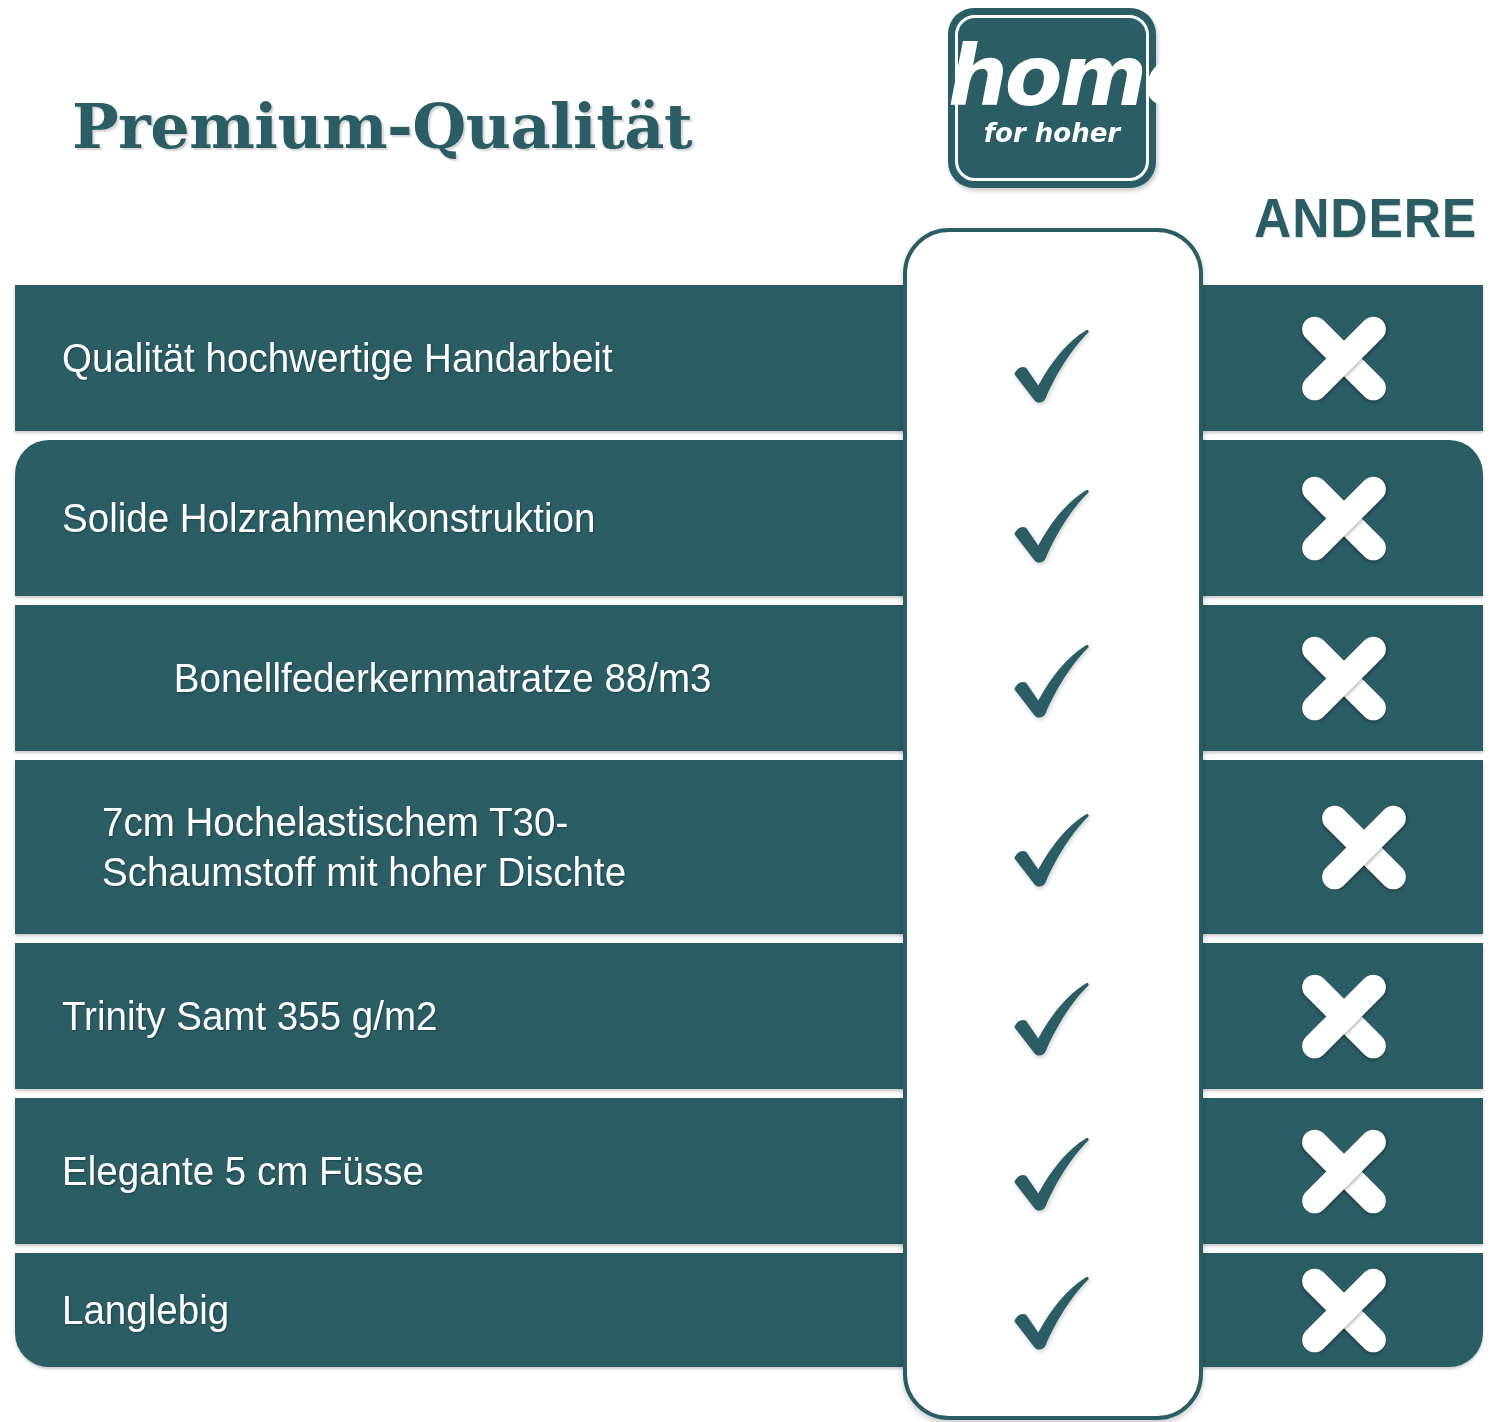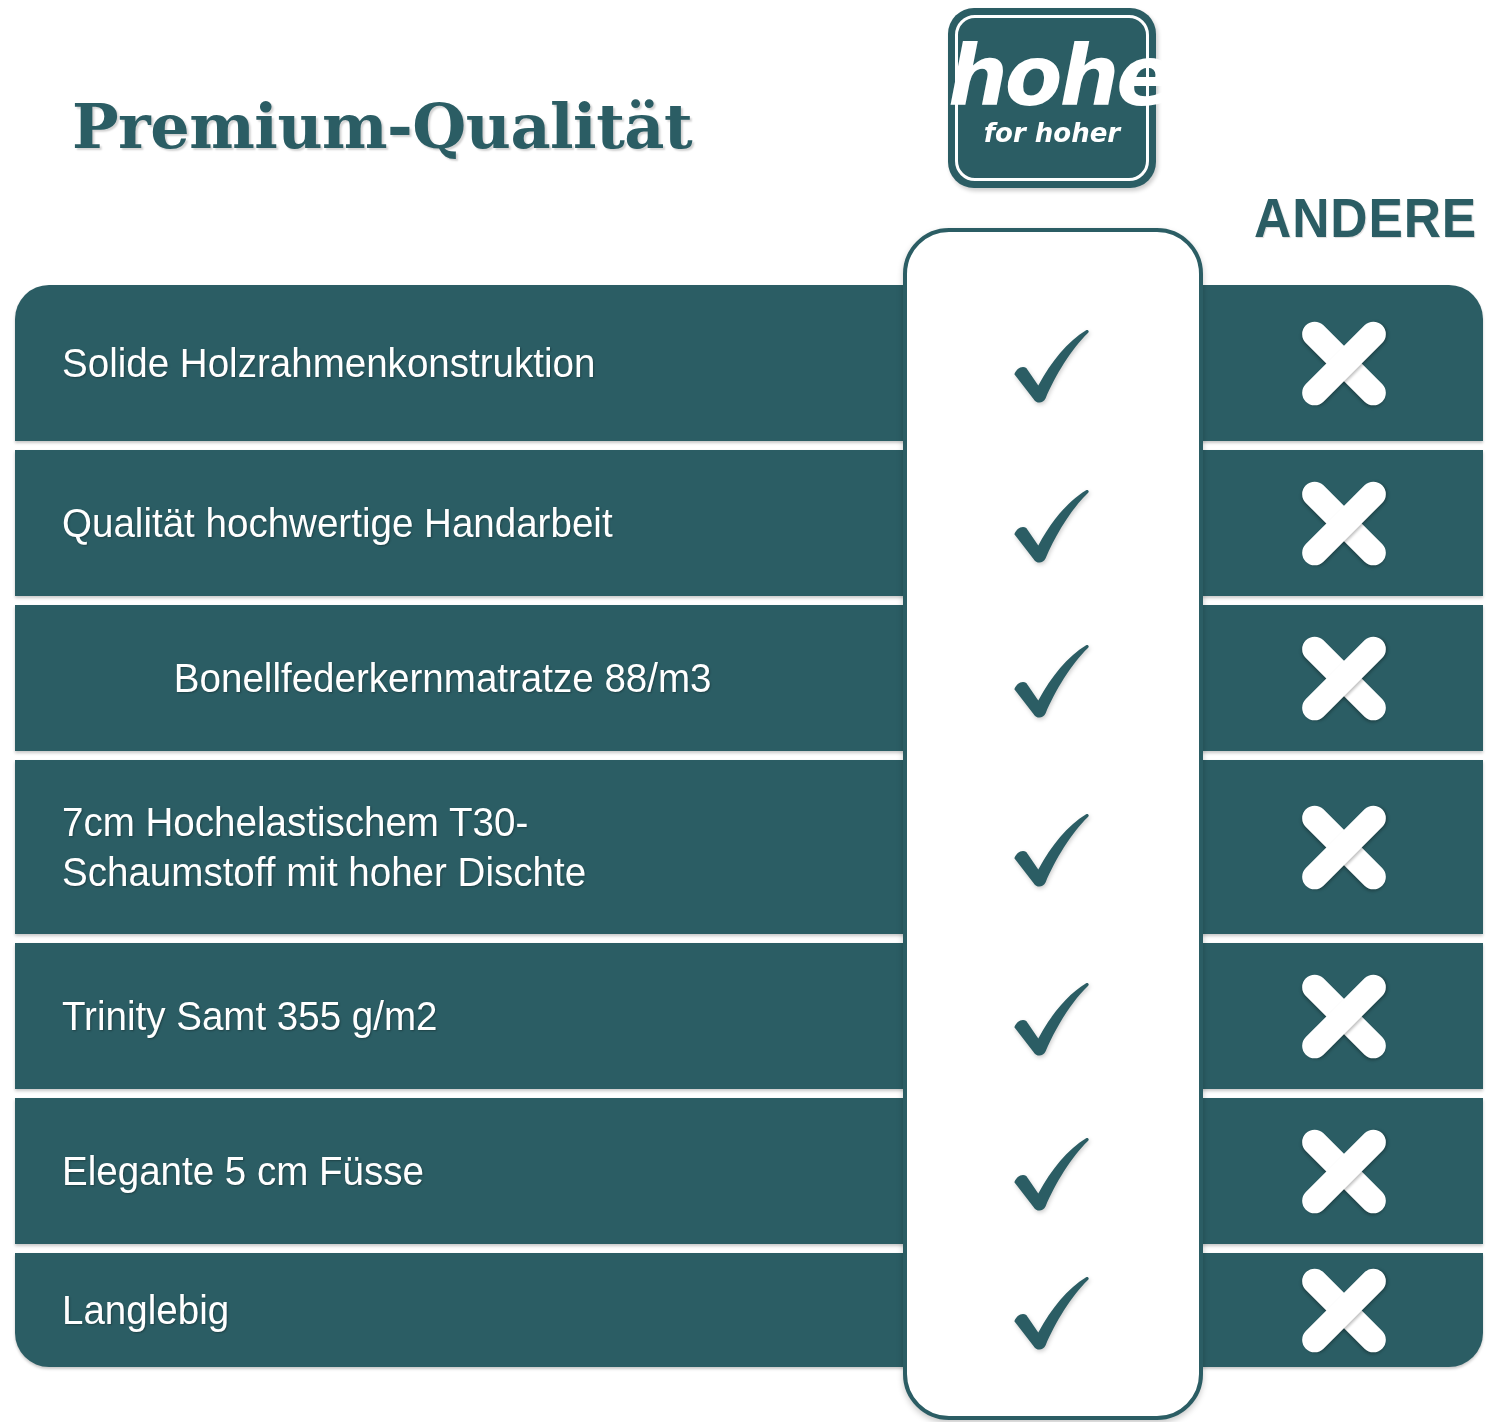--- a/index.html
+++ b/index.html
@@ -210,58 +210,58 @@
     filter: drop-shadow(1px 2px 2px rgba(0,0,0,0.20));
   }
 </style>
 </head>
 <body>
 
 <div class="page-title">Premium-Qualität</div>
 
 <div class="brand-logo">
   <div class="brand-logo-inner"></div>
-  <div class="brand-best">hoher</div>
+  <div class="brand-best">home</div>
   <div class="brand-forhome">for hoher</div>
 </div>
 
 <div class="others-title">ANDERE</div>
 
 <div class="compare-table" id="compare-table">
+    <div class="feature-row" style="height: 146px;">
+      <div class="row-label"><span>Qualität hochwertige Handarbeit</span></div>
+      <div class="row-mid"></div>
+      <div class="row-cross">
+        <div class="x-mark">
+          <i></i>
+          <i></i>
+        </div>
+      </div>
+    </div>
     <div class="feature-row first" style="height: 156px;">
       <div class="row-label"><span>Solide Holzrahmenkonstruktion</span></div>
       <div class="row-mid"></div>
       <div class="row-cross">
         <div class="x-mark">
           <i></i>
           <i></i>
         </div>
       </div>
     </div>
-    <div class="feature-row" style="height: 146px;">
-      <div class="row-label"><span>Qualität hochwertige Handarbeit</span></div>
-      <div class="row-mid"></div>
-      <div class="row-cross">
-        <div class="x-mark">
-          <i></i>
-          <i></i>
-        </div>
-      </div>
-    </div>
     <div class="feature-row" style="height: 146px; text-align: center;">
       <div class="row-label"><span>Bonellfederkernmatratze 88/m3</span></div>
       <div class="row-mid"></div>
       <div class="row-cross">
         <div class="x-mark">
           <i></i>
           <i></i>
         </div>
       </div>
     </div>
-    <div class="feature-row" style="height: 174px;">
+    <div class="feature-row" style="height: 174px; padding-left: 40px;">
       <div class="row-label"><span>7cm Hochelastischem T30-</span><span class="l2">Schaumstoff mit hoher Dischte</span></div>
       <div class="row-mid"></div>
       <div class="row-cross">
         <div class="x-mark">
           <i></i>
           <i></i>
         </div>
       </div>
     </div>
     <div class="feature-row" style="height: 146px;">

